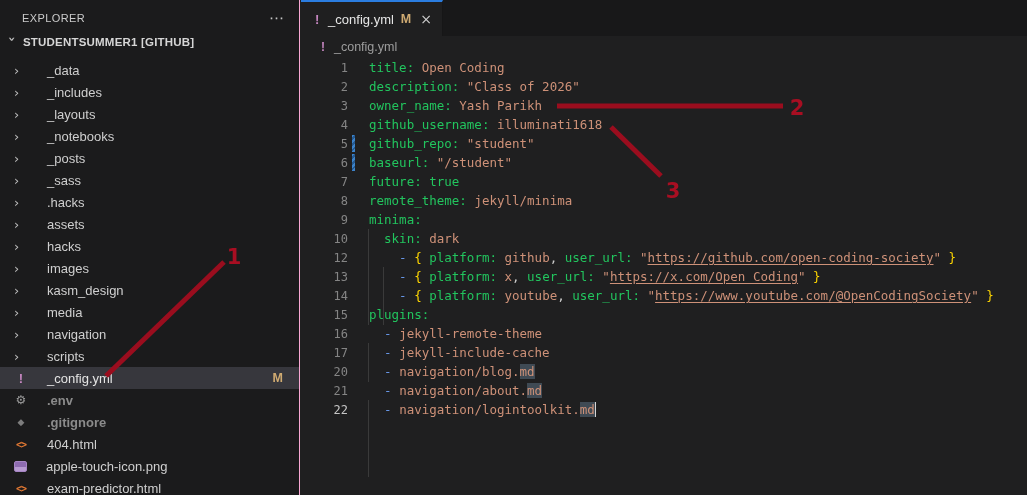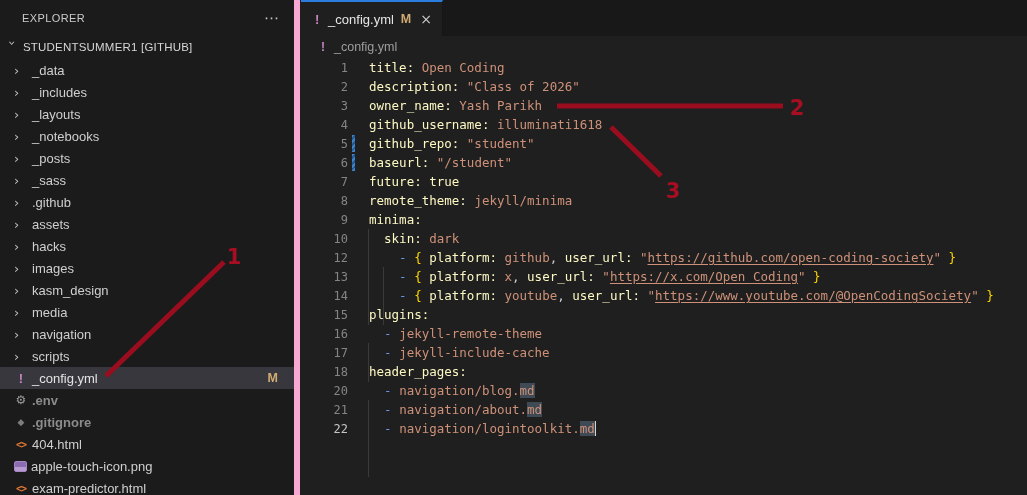--- a/index.html
+++ b/index.html
@@ -5,46 +5,46 @@
   * { margin:0; padding:0; box-sizing:border-box; }
   html,body { background:#111; }
   #stage {
     position:relative; width:1027px; height:495px; overflow:hidden;
     background:#1f1f20; font-family:"Liberation Sans", sans-serif;
     color:#cccccc; user-select:none;
   }
   
   #sidebar {
     position:absolute; left:0; top:0; width:300px; height:495px;
-    background:#1b1b1c; border-right:6px solid #f9a8d4;
+    background:#1b1b1c; border-right:1px solid #f9a8d4;
   }
   .sb-header {
     position:absolute; left:0; top:0; width:100%; height:36px;
     display:flex; align-items:center; padding:0 14px 0 22px;
   }
   .sb-title { font-size:11px; letter-spacing:.4px; color:#cbcbcb; flex:1 1 auto; }
   .sb-more { color:#c5c5c5; font-size:15px; letter-spacing:1px; cursor:pointer; }
   .sb-root {
     position:absolute; left:0; top:36px; width:100%; height:22px;
-    display:flex; align-items:center; font-weight:normal; font-size:11.5px;
+    display:flex; align-items:flex-start; font-weight:bold; font-size:11.5px;
     color:#d6d6d6; padding-left:5px; letter-spacing:.2px;
   }
   .sb-root .chev { transform:rotate(90deg); margin-right:4px; }
   #file-list { position:absolute; left:0; top:59px; width:100%; }
   .row {
     height:22px; display:flex; align-items:center; font-size:13px;
     color:#cfcfcf; cursor:pointer; padding-left:14px;
   }
   .row.sel { background:#37373d; color:#e4e4e4; }
   .row.dim .fname { color:#8b8b8b;font-weight:bold; }
   .chev {
     display:inline-block; width:14px; color:#bdbdbd; font-size:13px;
     font-family:"DejaVu Sans", sans-serif; transform-origin:center;
   }
-  .fname { margin-left:4px; white-space:nowrap; }
+  .fname { margin-left:19px; white-space:nowrap; }
   .fic { display:inline-block; width:14px; text-align:center; font-size:11px; }
   .ic-yaml  { color:#c586c0; font-weight:bold; font-size:13px; }
   .ic-gear  { color:#9a9a9a; font-size:12px; }
   .ic-git   { color:#7d7d7d; font-size:9px; }
   .ic-html  { color:#e37933; font-weight:bold; font-size:10px; letter-spacing:-1px; font-family:"DejaVu Sans Mono",monospace; }
   .ic-image { position:relative; width:13px; height:11px; border-radius:2px;
               background:linear-gradient(180deg,#8d6bb0 55%, #b79ad1 55%);
               border:1px solid #a685c4; }
   .badge { margin-left:auto; margin-right:16px; color:#d0ab72; font-size:12.5px; font-weight:bold; }
   
@@ -68,21 +68,21 @@
   
   #code { position:absolute; left:0; top:58px; width:100%;
           font-family:"DejaVu Sans Mono", monospace; font-size:12.5px; }
   .cl { height:19px; display:flex; align-items:center; white-space:pre; }
   .ln { width:47px; text-align:right; color:#858585; font-size:12px; flex:none; }
   .ln.act { color:#c6c6c6; }
   .gut { width:21px; height:19px; position:relative; flex:none; }
   .gut.mod::after { content:""; position:absolute; left:4px; top:1px; bottom:1px; width:3px;
                     background:repeating-linear-gradient(135deg,#3c82c9 0 2px,#255a92 2px 4px); }
   .tx { color:#cccccc; }
-  .key, .kw { color:#fef9c3; }
+  .key, .kw { color:#22c55e; }
   .val { color:#ce9178; }
   .pun { color:#cccccc; }
   .dash { color:#6796e6; }
   .brace { color:#ffd700; }
   .link { color:#ce9178; text-decoration:underline; text-underline-offset:2px;margin-top:8px; }
   .hl { color:#ce9178; background:#3f4a54; }
   .cursor { display:inline-block; width:1.5px; height:15px; background:#d4d4d4; vertical-align:-3px; }
   .guide { position:absolute; width:1px; background:#3a3a3a; }
   
   #annotations { position:absolute; left:0; top:0; width:1027px; height:495px; pointer-events:none; }
@@ -122,21 +122,21 @@
         <div class="row">
           <span class="chev">›</span>
           <span class="fname">_posts</span>
         </div>
         <div class="row">
           <span class="chev">›</span>
           <span class="fname">_sass</span>
         </div>
         <div class="row">
           <span class="chev">›</span>
-          <span class="fname">.github</span>
+          <span class="fname">.hacks</span>
         </div>
         <div class="row">
           <span class="chev">›</span>
           <span class="fname">assets</span>
         </div>
         <div class="row">
           <span class="chev">›</span>
           <span class="fname">hacks</span>
         </div>
         <div class="row">
@@ -210,21 +210,20 @@
         <div class="cl"><span class="ln">7</span><span class="gut"></span><span class="tx"><span class="key">future:</span><span class="pun"> </span><span class="kw">true</span></span></div>
         <div class="cl"><span class="ln">8</span><span class="gut"></span><span class="tx"><span class="key">remote_theme:</span><span class="pun"> </span><span class="val">jekyll/minima</span></span></div>
         <div class="cl"><span class="ln">9</span><span class="gut"></span><span class="tx"><span class="key">minima:</span></span></div>
         <div class="cl"><span class="ln">10</span><span class="gut"></span><span class="tx"><span class="pun">  </span><span class="key">skin:</span><span class="pun"> </span><span class="val">dark</span></span></div>
         <div class="cl"><span class="ln">12</span><span class="gut"></span><span class="tx"><span class="pun">    </span><span class="dash">-</span><span class="pun"> </span><span class="brace">{</span><span class="pun"> </span><span class="key">platform:</span><span class="pun"> </span><span class="val">github</span><span class="pun">, </span><span class="key">user_url:</span><span class="pun"> </span><span class="val">"</span><span class="link">https://github.com/open-coding-society</span><span class="val">"</span><span class="pun"> </span><span class="brace">}</span></span></div>
         <div class="cl"><span class="ln">13</span><span class="gut"></span><span class="tx"><span class="pun">    </span><span class="dash">-</span><span class="pun"> </span><span class="brace">{</span><span class="pun"> </span><span class="key">platform:</span><span class="pun"> </span><span class="val">x</span><span class="pun">, </span><span class="key">user_url:</span><span class="pun"> </span><span class="val">"</span><span class="link">https://x.com/Open_Coding</span><span class="val">"</span><span class="pun"> </span><span class="brace">}</span></span></div>
         <div class="cl"><span class="ln">14</span><span class="gut"></span><span class="tx"><span class="pun">    </span><span class="dash">-</span><span class="pun"> </span><span class="brace">{</span><span class="pun"> </span><span class="key">platform:</span><span class="pun"> </span><span class="val">youtube</span><span class="pun">, </span><span class="key">user_url:</span><span class="pun"> </span><span class="val">"</span><span class="link">https://www.youtube.com/@OpenCodingSociety</span><span class="val">"</span><span class="pun"> </span><span class="brace">}</span></span></div>
         <div class="cl"><span class="ln">15</span><span class="gut"></span><span class="tx"><span class="key">plugins:</span></span></div>
         <div class="cl"><span class="ln">16</span><span class="gut"></span><span class="tx"><span class="pun">  </span><span class="dash">-</span><span class="pun"> </span><span class="val">jekyll-remote-theme</span></span></div>
         <div class="cl"><span class="ln">17</span><span class="gut"></span><span class="tx"><span class="pun">  </span><span class="dash">-</span><span class="pun"> </span><span class="val">jekyll-include-cache</span></span></div>
-        <div class="cl"><span class="ln">18</span><span class="gut"></span><span class="tx"><span class="key">header_pages:</span></span></div>
         <div class="cl"><span class="ln">20</span><span class="gut"></span><span class="tx"><span class="pun">  </span><span class="dash">-</span><span class="pun"> </span><span class="val">navigation/blog.</span><span class="hl">md</span></span></div>
         <div class="cl"><span class="ln">21</span><span class="gut"></span><span class="tx"><span class="pun">  </span><span class="dash">-</span><span class="pun"> </span><span class="val">navigation/about.</span><span class="hl">md</span></span></div>
         <div class="cl"><span class="ln act">22</span><span class="gut"></span><span class="tx"><span class="pun">  </span><span class="dash">-</span><span class="pun"> </span><span class="val">navigation/logintoolkit.</span><span class="hl">md</span><span class="cursor"></span></span></div>
       </div>
 
     <div class="guide" style="left:67px; top:229px; height:96px;"></div>
     <div class="guide" style="left:82px; top:267px; height:58px;"></div>
     <div class="guide" style="left:67px; top:343px; height:39px;"></div>
     <div class="guide" style="left:67px; top:400px; height:77px;"></div>
   </div>

